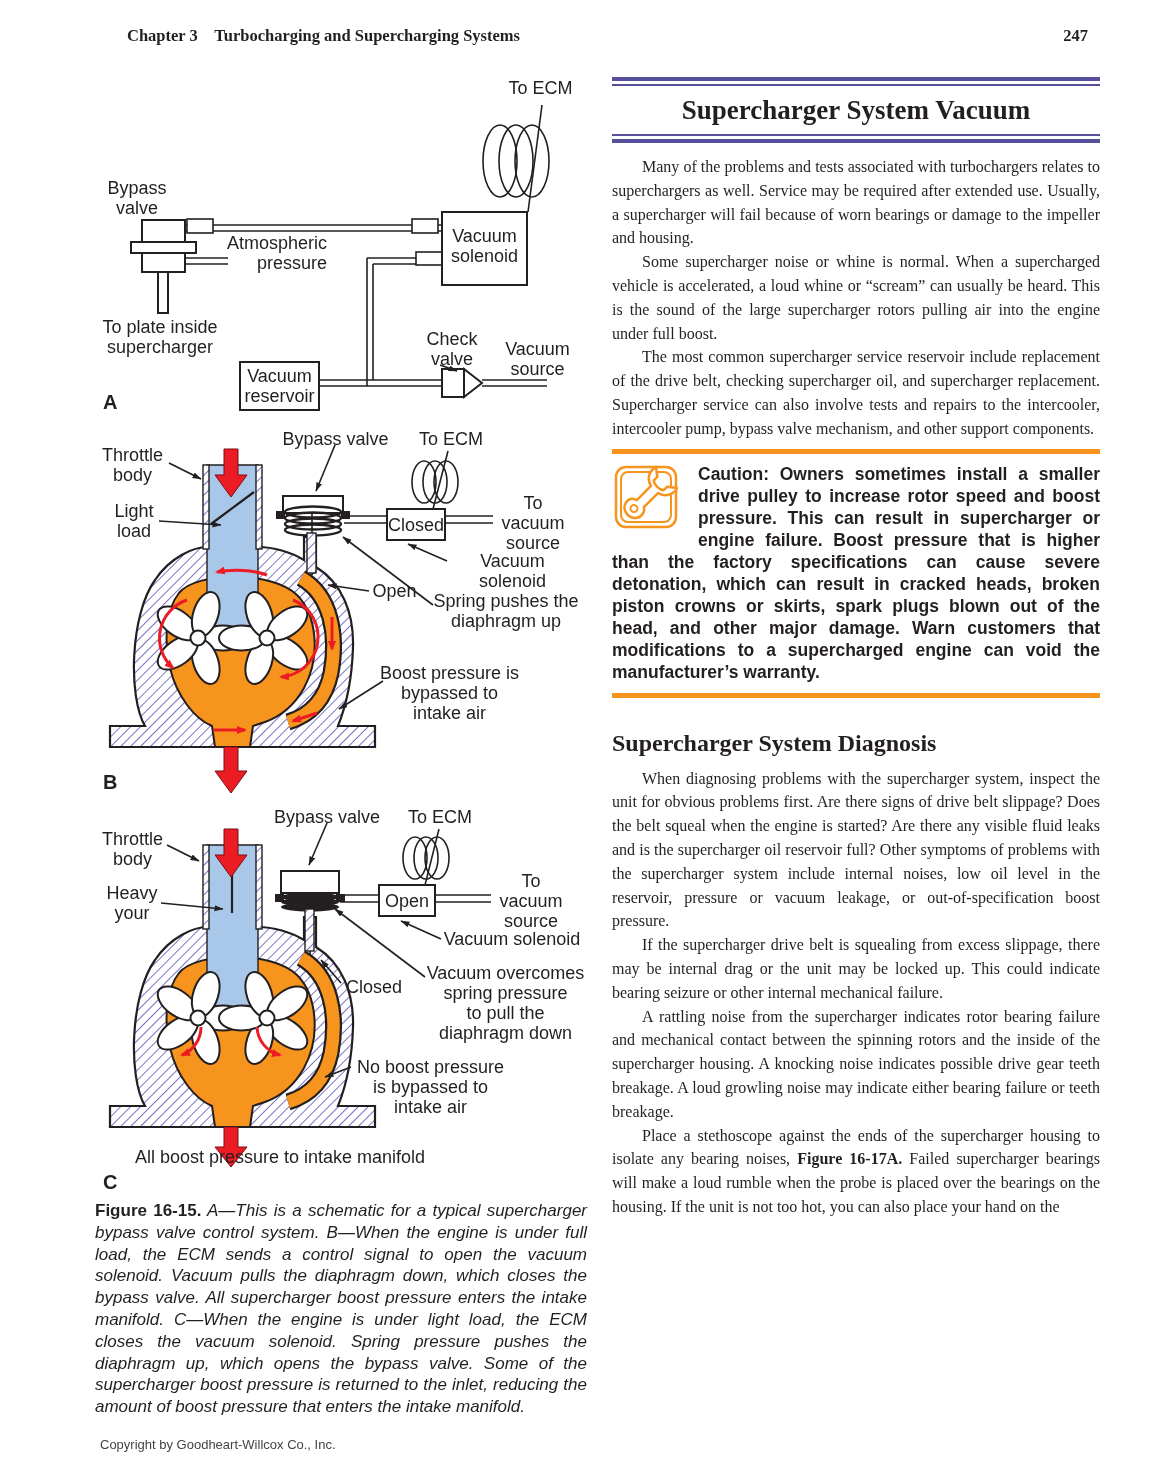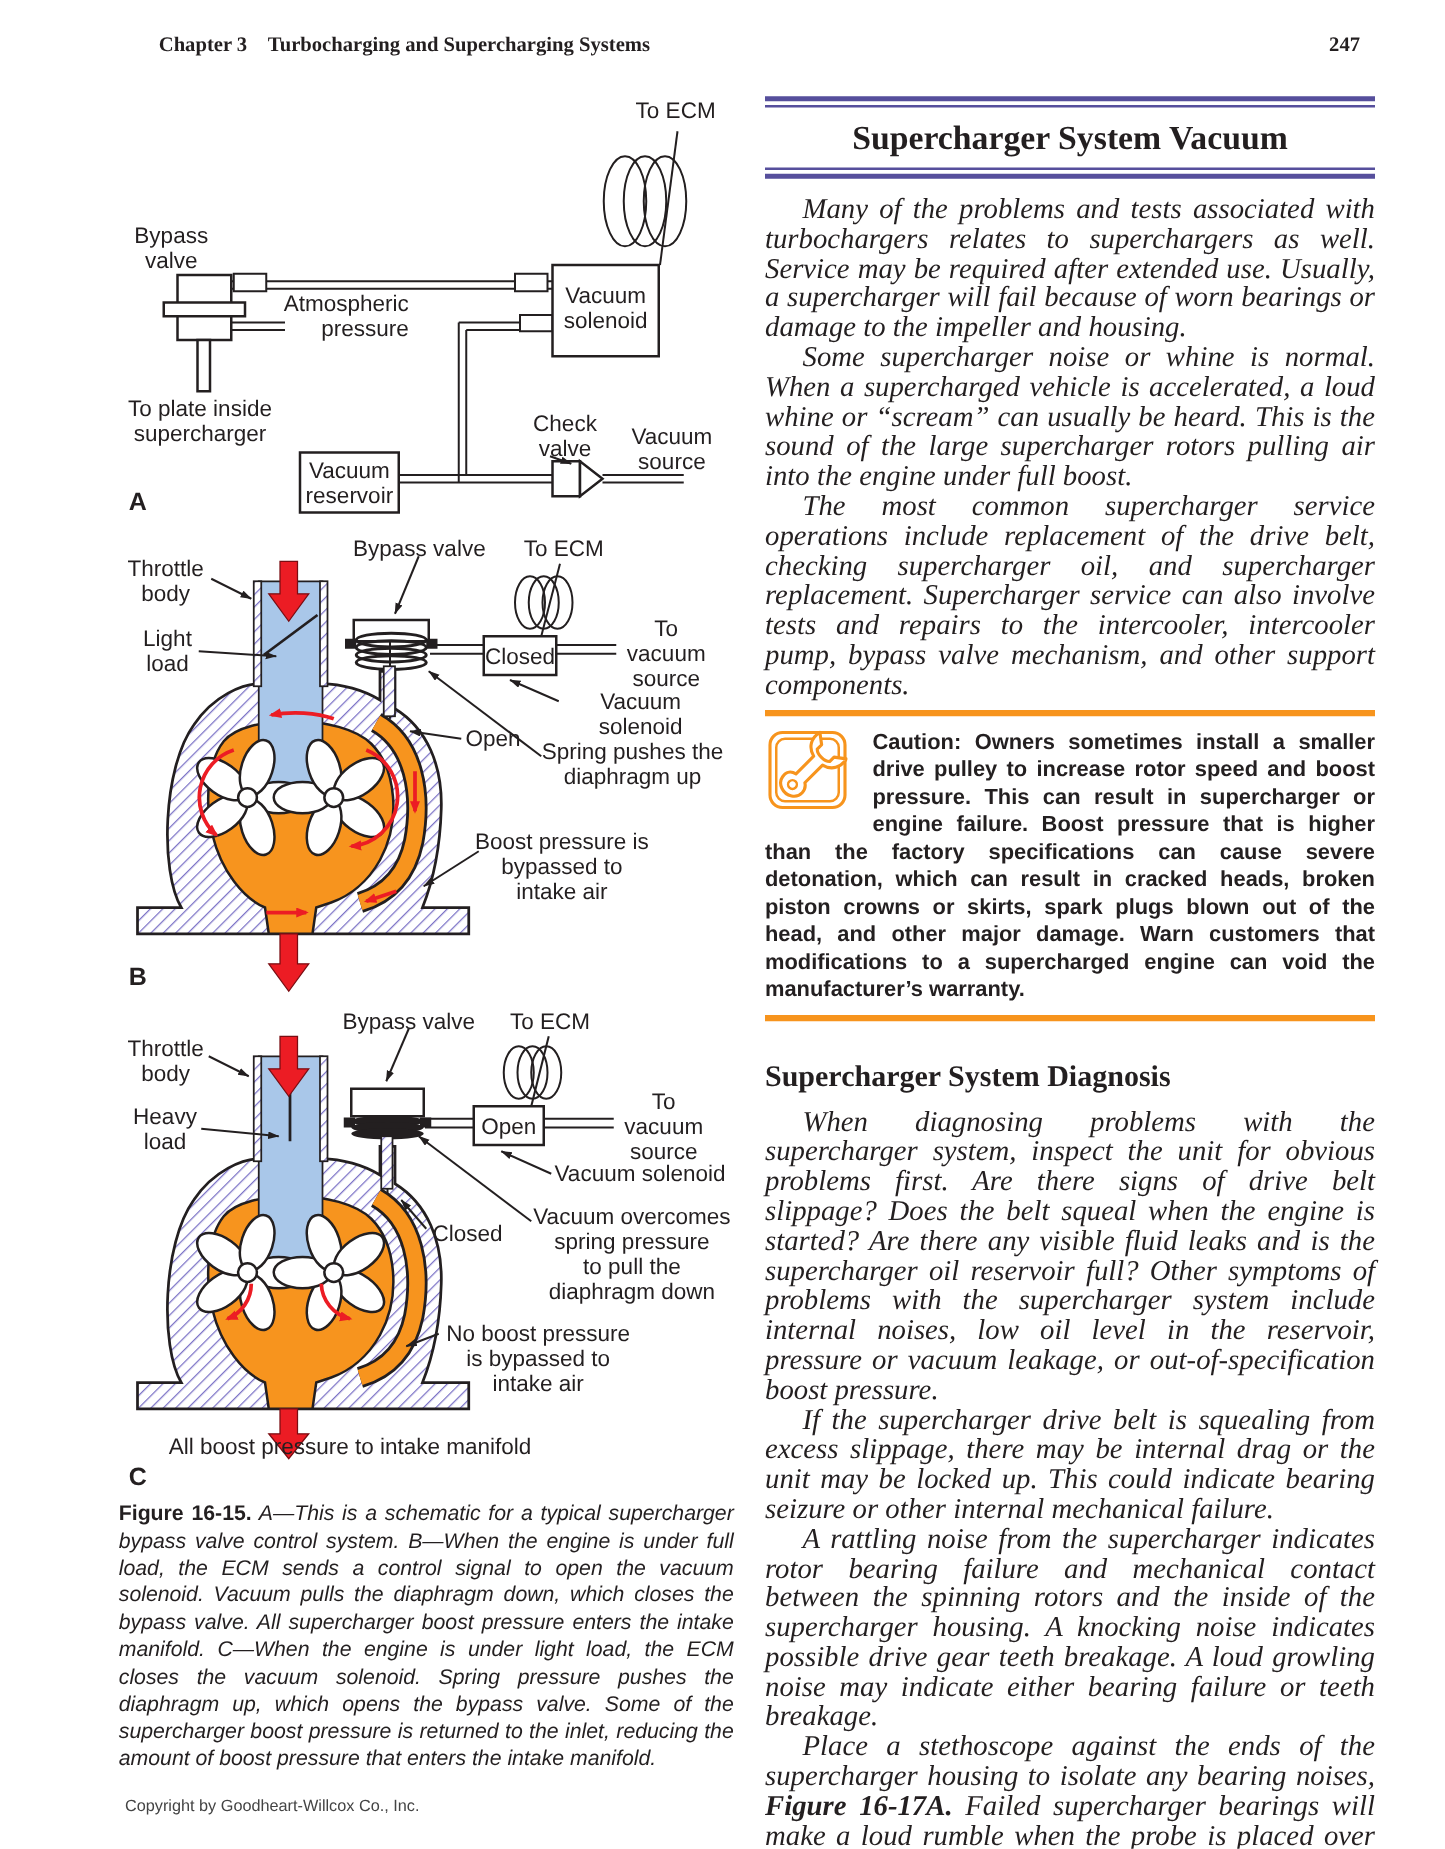--- a/index.html
+++ b/index.html
@@ -20,21 +20,21 @@
     overflow:hidden;
   }
   
   .hdr-left{position:absolute;left:127px;top:26px;font-size:16.5px;font-weight:bold;}
   .hdr-right{position:absolute;right:68px;top:26px;font-size:16.5px;font-weight:bold;}
   
   .right-col{position:absolute;left:612px;top:77px;width:488px;}
   .dbl-rule{height:9px;border-top:4.5px solid var(--purple);border-bottom:2px solid var(--purple);}
   .dbl-rule.flip{border-top-width:2px;border-bottom-width:4.5px;}
   .svc-title{font-size:27px;font-weight:bold;text-align:center;line-height:40px;margin:4px 0;}
-  .body-p{font-size:23px;line-height:23.8px;text-align:justify;text-indent:30px;font-style:italic;}
+  .body-p{font-size:16px;line-height:23.8px;text-align:justify;text-indent:30px;}
   .caution{margin-top:8px;border-top:5px solid var(--orange);border-bottom:5px solid var(--orange);padding:9px 0 10px;}
   .caution-icon{float:left;width:64px;height:64px;margin:2px 20px 4px 2px;}
   .caution-text{font-family:"Liberation Sans",sans-serif;font-weight:bold;font-size:17.5px;line-height:22px;text-align:justify;}
   .diag-title{font-size:24px;font-weight:bold;margin:32px 0 10px;}
   .figref{font-weight:bold;}
   
   .fig-caption{position:absolute;left:95px;top:1200px;width:492px;
     font-family:"Liberation Sans",sans-serif;font-size:17px;line-height:21.8px;text-align:justify;}
   .fig-caption .fig-label{font-weight:bold;font-style:normal;}
   .fig-caption .fig-text{font-style:italic;}
@@ -327,21 +327,21 @@
       <line x1="346" y1="134" x2="306" y2="116" marker-end="url(#mkC)"></line>
       <line x1="330" y1="172" x2="240" y2="104" marker-end="url(#mkC)"></line>
       <line x1="256" y1="262" x2="230" y2="272" marker-end="url(#mkC)"></line>
     </g>
   </svg>
   <div class="dlabel" style="left:0px;top:24px;width:75px;">Throttle
 body</div>
   <div class="dlabel" style="left:176px;top:2px;width:112px;">Bypass valve</div>
   <div class="dlabel" style="left:310px;top:2px;width:70px;">To ECM</div>
   <div class="dlabel" style="left:6px;top:78px;width:62px;">Heavy
-load</div>
+your</div>
   <div class="dlabel boxlabel" style="left:284px;top:86px;width:56px;">Open</div>
   <div class="dlabel" style="left:400px;top:66px;width:72px;">To
 vacuum
 source</div>
   <div class="dlabel" style="left:348px;top:124px;width:138px;">Vacuum solenoid</div>
   <div class="dlabel" style="left:248px;top:172px;width:62px;">Closed</div>
   <div class="dlabel" style="left:328px;top:158px;width:165px;">Vacuum overcomes
 spring pressure
 to pull the
 diaphragm down</div>
@@ -354,21 +354,21 @@
 
 <p class="fig-caption"><span class="fig-label">Figure 16-15.</span><span class="fig-text"> A—This is a schematic for a typical supercharger bypass valve control system. B—When the engine is under full load, the ECM sends a control signal to open the vacuum solenoid. Vacuum pulls the diaphragm down, which closes the bypass valve. All supercharger boost pressure enters the intake manifold. C—When the engine is under light load, the ECM closes the vacuum solenoid. Spring pressure pushes the diaphragm up, which opens the bypass valve. Some of the supercharger boost pressure is returned to the inlet, reducing the amount of boost pressure that enters the intake manifold.</span></p>
 
 <div class="right-col">
   <div class="dbl-rule"></div>
   <h1 class="svc-title">Supercharger System Vacuum</h1>
   <div class="dbl-rule flip"></div>
 
   <p class="body-p" style="margin-top:12px;">Many of the problems and tests associated with turbochargers relates to superchargers as well. Service may be required after extended use. Usually, a supercharger will fail because of worn bearings or damage to the impeller and housing.</p>
   <p class="body-p">Some supercharger noise or whine is normal. When a supercharged vehicle is accelerated, a loud whine or “scream” can usually be heard. This is the sound of the large supercharger rotors pulling air into the engine under full boost.</p>
-  <p class="body-p">The most common supercharger service operations include replacement of the drive belt, checking supercharger oil, and supercharger replacement. Supercharger service can also involve tests and repairs to the intercooler, intercooler pump, bypass valve mechanism, and other support components.</p>
+  <p class="body-p">The most common supercharger service reservoir include replacement of the drive belt, checking supercharger oil, and supercharger replacement. Supercharger service can also involve tests and repairs to the intercooler, intercooler pump, bypass valve mechanism, and other support components.</p>
 
   <div class="caution">
     <div class="caution-icon">
       <svg width="64" height="64" viewBox="0 0 64 64">
         <rect x="2" y="2" width="60" height="60" rx="10" fill="#fff" stroke="#F7941D" stroke-width="2.5"></rect>
         <rect x="7" y="7" width="50" height="50" rx="7" fill="none" stroke="#F7941D" stroke-width="2"></rect>
         <g transform="translate(32,33) rotate(45)">
           <path d="M -5,8 L -5,-12 C -13,-14 -17,-21 -15,-29 L -7,-23 L -7,-18 C -4,-15 4,-15 7,-18 L 7,-23 L 15,-29 C 17,-21 13,-14 5,-12 L 5,8 C 10,11 11,19 5,23 C -1,27 -10,24 -11,17 C -12,12 -9,9 -5,8 Z" fill="#fff" stroke="#F7941D" stroke-width="2.5" stroke-linejoin="round"></path>
           <circle cx="-1" cy="16" r="3.5" fill="#fff" stroke="#F7941D" stroke-width="2"></circle>
         </g>

